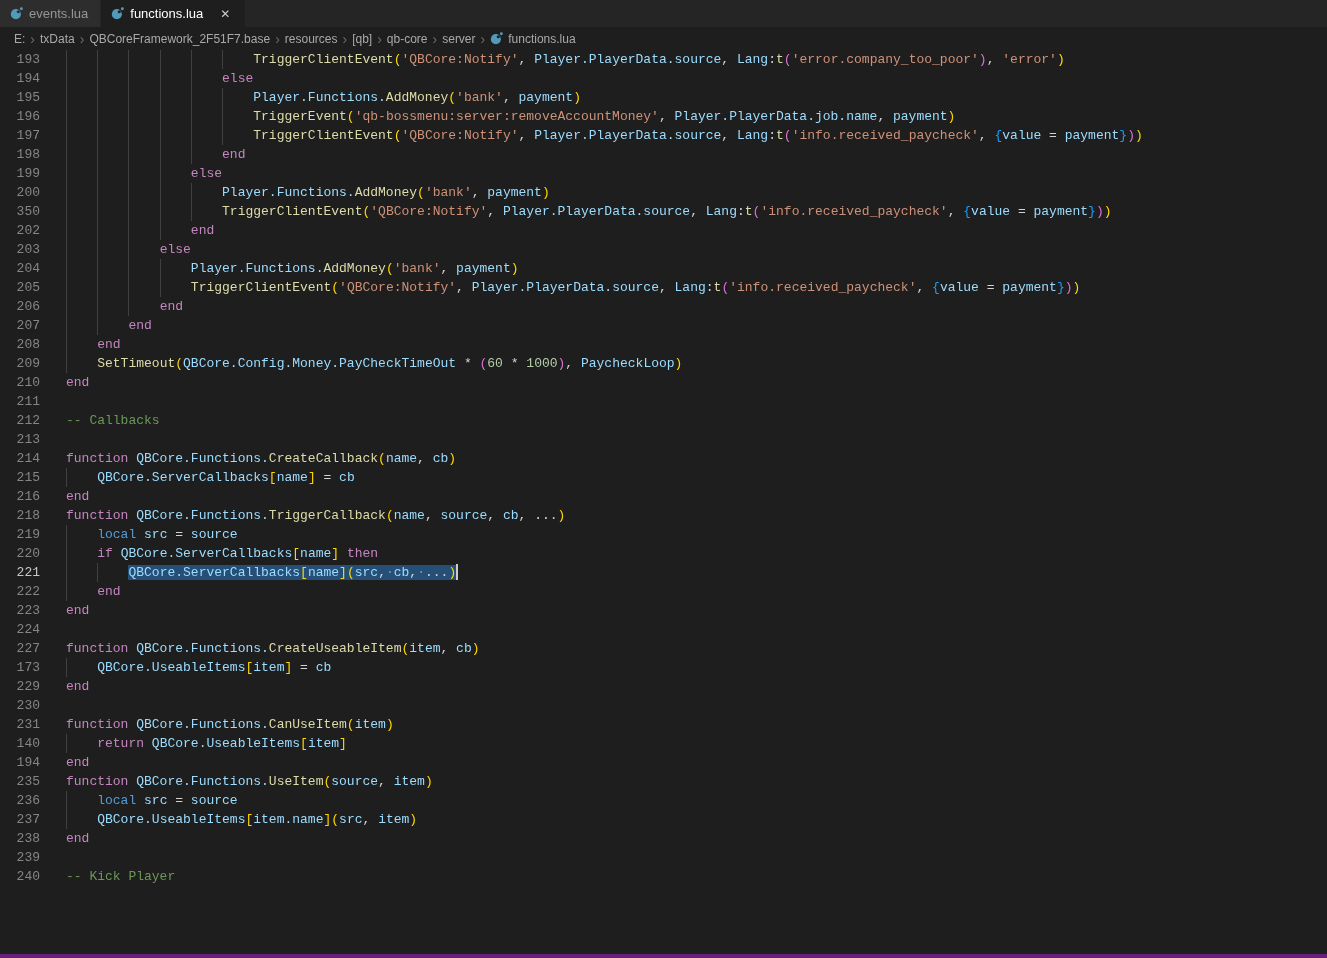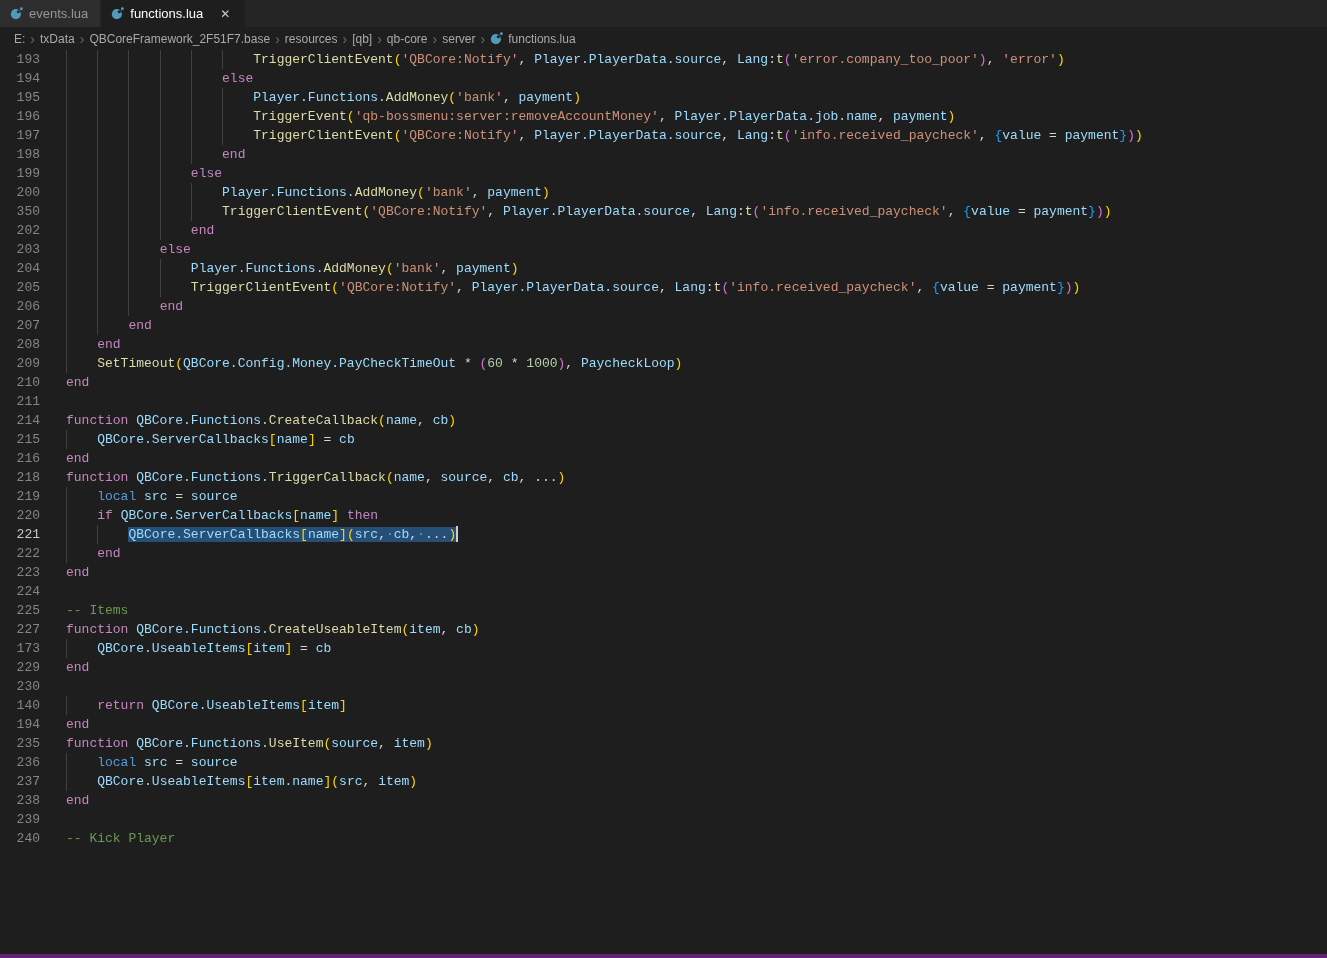--- a/index.html
+++ b/index.html
@@ -165,20 +165,28 @@
       </div>
       <div class="line">
         <span class="num">210</span>
         <div class="content"><span style="color: rgb(197, 134, 192);">end</span></div>
       </div>
       <div class="line">
         <span class="num">211</span>
         <div class="content"></div>
       </div>
       <div class="line">
+        <span class="num">212</span>
+        <div class="content"><span style="color: rgb(106, 153, 85);">-- Callbacks</span></div>
+      </div>
+      <div class="line">
+        <span class="num">213</span>
+        <div class="content"></div>
+      </div>
+      <div class="line">
         <span class="num">214</span>
         <div class="content"><span style="color: rgb(197, 134, 192);">function </span><span style="color: rgb(156, 220, 254);">QBCore.Functions.</span><span style="color: rgb(220, 220, 170);">CreateCallback</span><span style="color: rgb(255, 215, 0);">(</span><span style="color: rgb(156, 220, 254);">name</span><span style="color: rgb(212, 212, 212);">, </span><span style="color: rgb(156, 220, 254);">cb</span><span style="color: rgb(255, 215, 0);">)</span></div>
       </div>
       <div class="line">
         <span class="num">215</span>
         <div class="content"><span class="guide" style="left: calc(0ch + 26px);"></span>    <span style="color: rgb(156, 220, 254);">QBCore.ServerCallbacks</span><span style="color: rgb(255, 215, 0);">[</span><span style="color: rgb(156, 220, 254);">name</span><span style="color: rgb(255, 215, 0);">]</span><span style="color: rgb(212, 212, 212);"> = </span><span style="color: rgb(156, 220, 254);">cb</span></div>
       </div>
       <div class="line">
         <span class="num">216</span>
         <div class="content"><span style="color: rgb(197, 134, 192);">end</span></div>
@@ -205,38 +213,38 @@
       </div>
       <div class="line">
         <span class="num">223</span>
         <div class="content"><span style="color: rgb(197, 134, 192);">end</span></div>
       </div>
       <div class="line">
         <span class="num">224</span>
         <div class="content"></div>
       </div>
       <div class="line">
-        <span class="num">225</span>
-        <div class="content"><span style="color: rgb(106, 153, 85);">-- Items</span></div>
-      </div>
-      <div class="line">
         <span class="num">227</span>
         <div class="content"><span style="color: rgb(197, 134, 192);">function </span><span style="color: rgb(156, 220, 254);">QBCore.Functions.</span><span style="color: rgb(220, 220, 170);">CreateUseableItem</span><span style="color: rgb(255, 215, 0);">(</span><span style="color: rgb(156, 220, 254);">item</span><span style="color: rgb(212, 212, 212);">, </span><span style="color: rgb(156, 220, 254);">cb</span><span style="color: rgb(255, 215, 0);">)</span></div>
       </div>
       <div class="line">
         <span class="num">173</span>
         <div class="content"><span class="guide" style="left: calc(0ch + 26px);"></span>    <span style="color: rgb(156, 220, 254);">QBCore.UseableItems</span><span style="color: rgb(255, 215, 0);">[</span><span style="color: rgb(156, 220, 254);">item</span><span style="color: rgb(255, 215, 0);">]</span><span style="color: rgb(212, 212, 212);"> = </span><span style="color: rgb(156, 220, 254);">cb</span></div>
       </div>
       <div class="line">
         <span class="num">229</span>
         <div class="content"><span style="color: rgb(197, 134, 192);">end</span></div>
       </div>
       <div class="line">
         <span class="num">230</span>
         <div class="content"></div>
+      </div>
+      <div class="line">
+        <span class="num">231</span>
+        <div class="content"><span style="color: rgb(197, 134, 192);">function </span><span style="color: rgb(156, 220, 254);">QBCore.Functions.</span><span style="color: rgb(220, 220, 170);">CanUseItem</span><span style="color: rgb(255, 215, 0);">(</span><span style="color: rgb(156, 220, 254);">item</span><span style="color: rgb(255, 215, 0);">)</span></div>
       </div>
       <div class="line">
         <span class="num">140</span>
         <div class="content"><span class="guide" style="left: calc(0ch + 26px);"></span>    <span style="color: rgb(197, 134, 192);">return </span><span style="color: rgb(156, 220, 254);">QBCore.UseableItems</span><span style="color: rgb(255, 215, 0);">[</span><span style="color: rgb(156, 220, 254);">item</span><span style="color: rgb(255, 215, 0);">]</span></div>
       </div>
       <div class="line">
         <span class="num">194</span>
         <div class="content"><span style="color: rgb(197, 134, 192);">end</span></div>
       </div>
       <div class="line">

